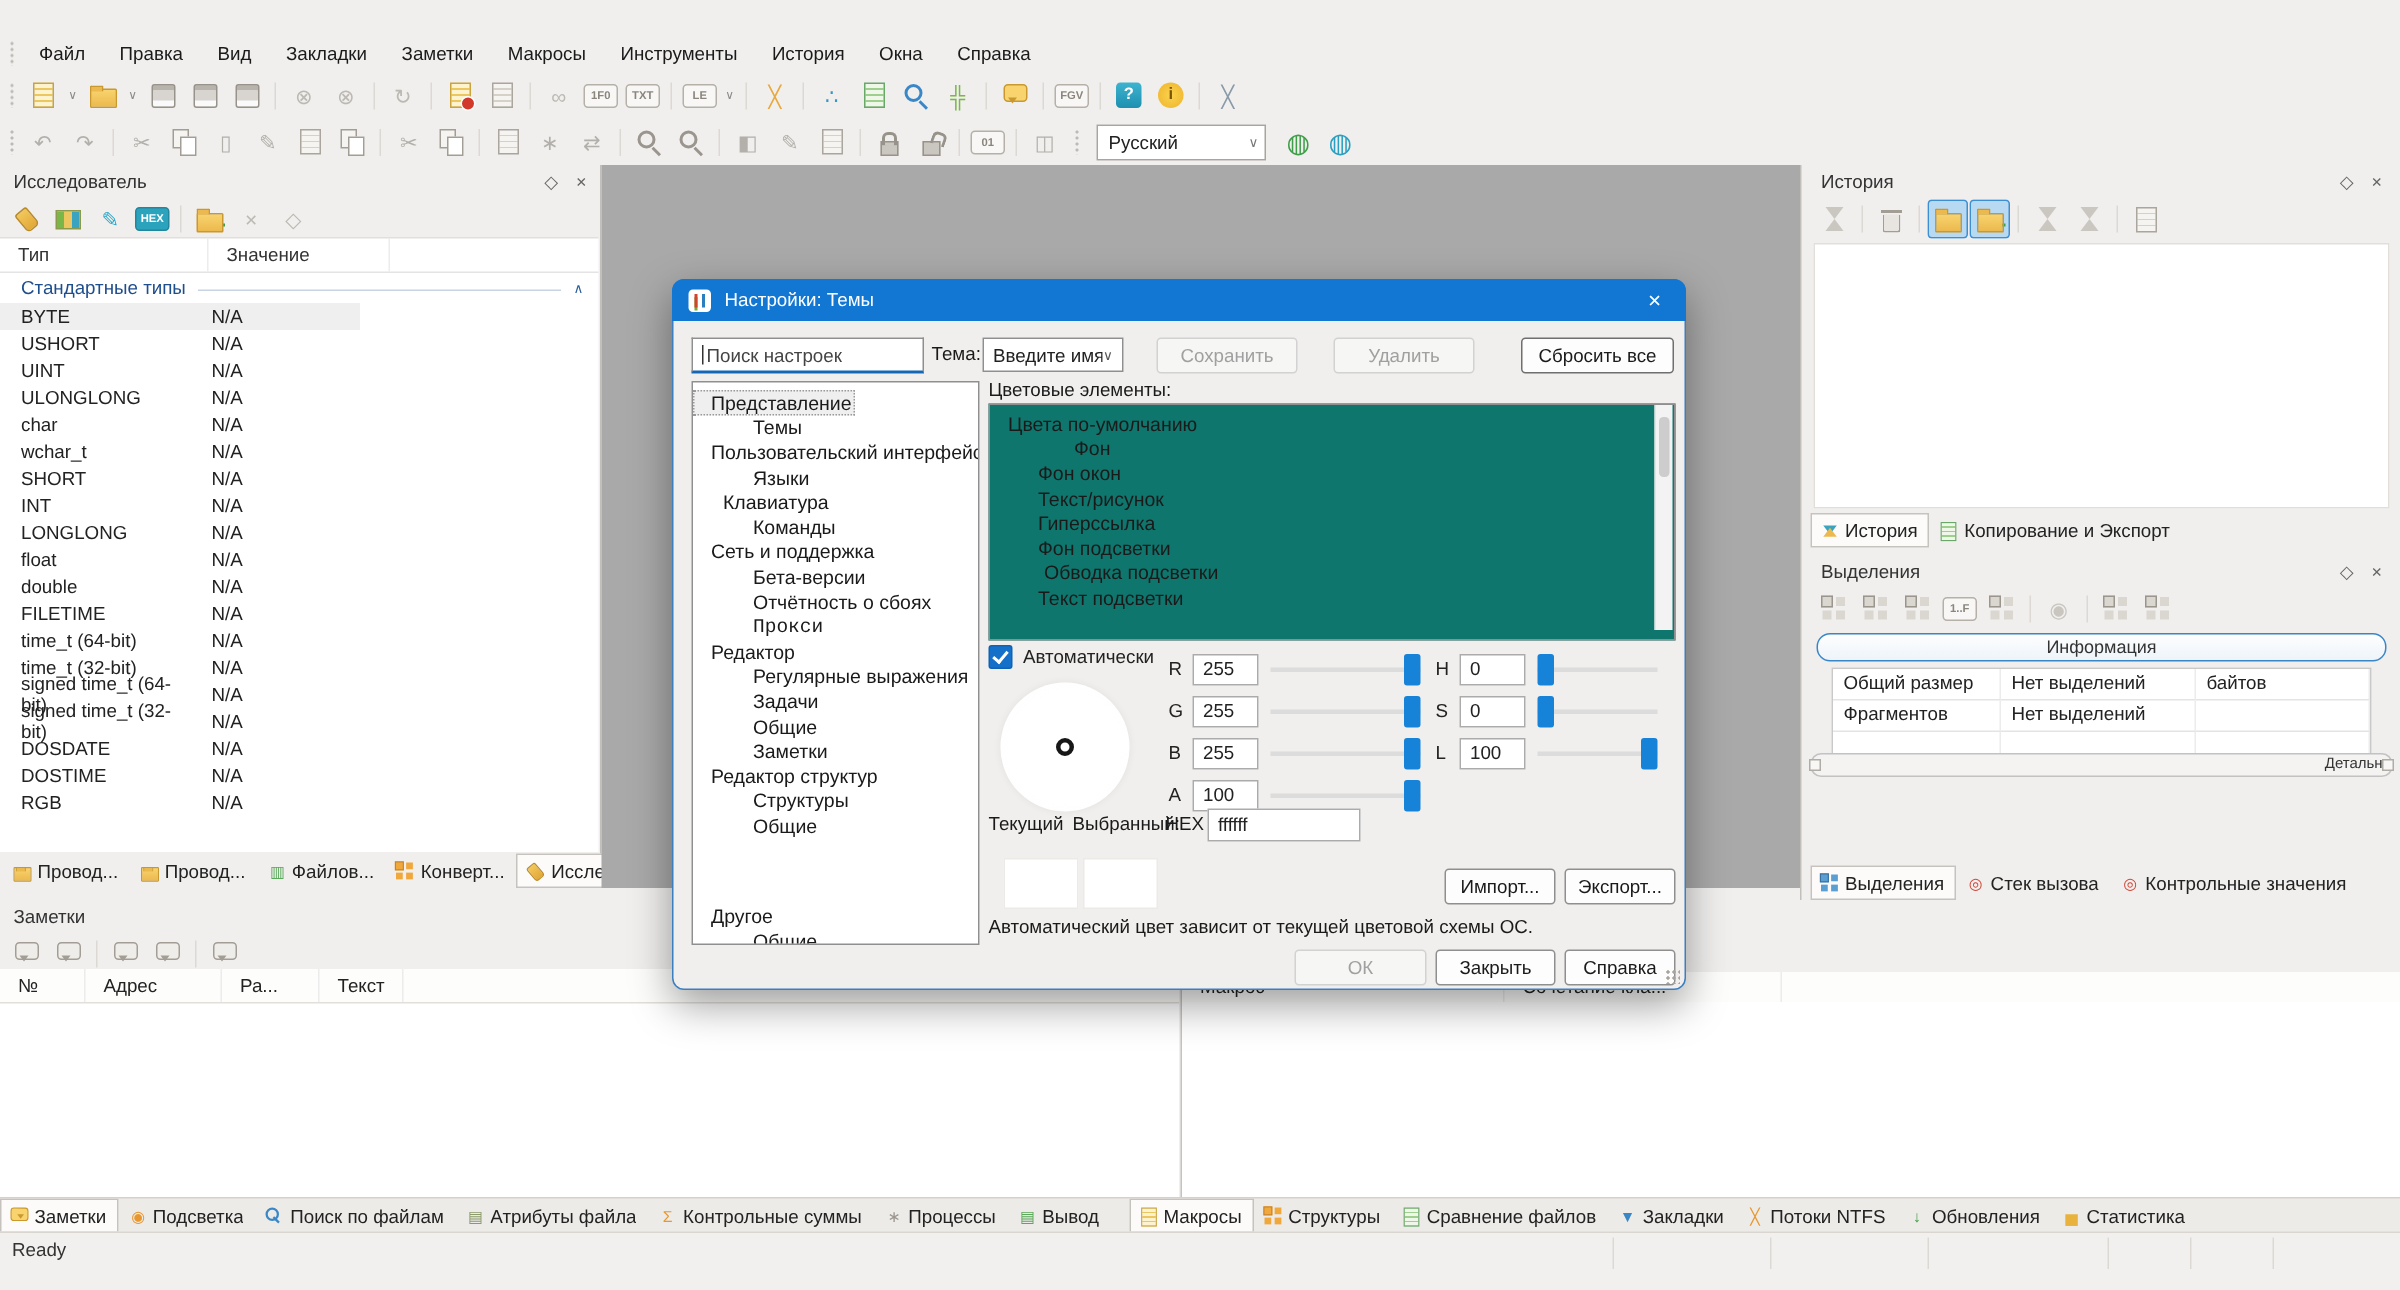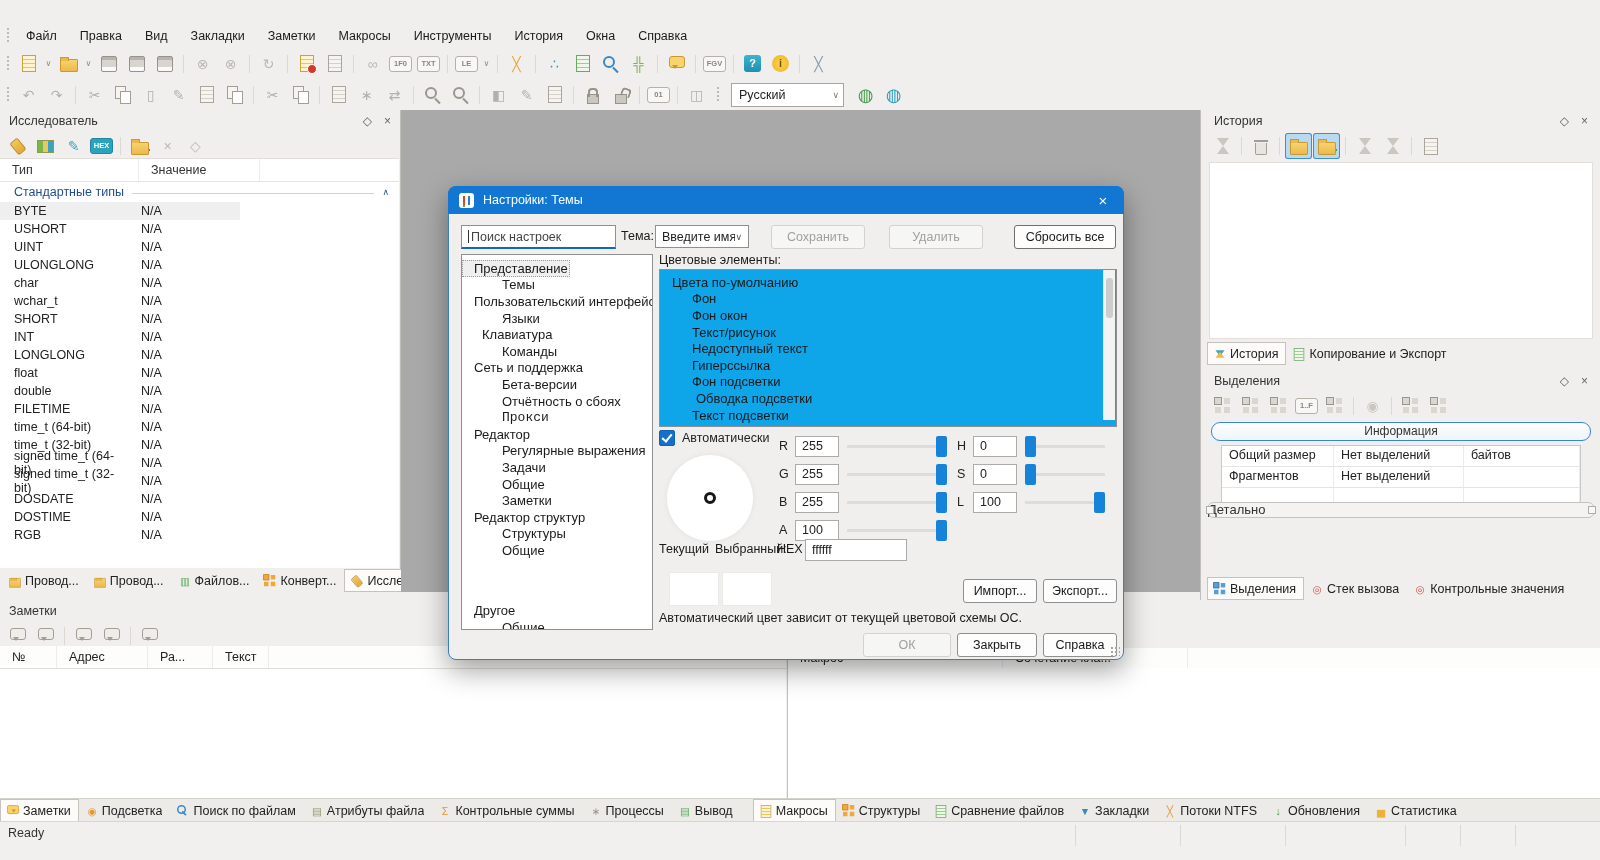--- a/index.html
+++ b/index.html
@@ -108,21 +108,21 @@
   #right-col{position:absolute;left:1200px;top:110px;width:400px;height:490px;background:#f0efee;border-left:1px solid #c2beb9}
   .rpanel{position:absolute;left:4px;right:4px}
   #hist{top:0;height:255px}
   #hist .white{position:absolute;left:4px;right:4px;top:52px;bottom:26px;background:#fff;border:1px solid #e2dfdb}
   #sel{top:260px;height:230px}
   .infobox{position:absolute;left:6px;right:6px;top:52px}
   .cap{height:17px;border:1px solid #3a87c8;border-radius:9px;background:linear-gradient(#fefefe,#eef4fa);text-align:center;font-size:12px;line-height:16px;color:#333;position:relative;z-index:1}
   .itable{margin:4px 10px 0 10px;background:#fff;border:1px solid #c9c9c9}
   .irow{display:grid;grid-template-columns:112px 130px 1fr;font-size:12.5px}
   .irow span{padding:2px 7px;border-bottom:1px solid #e4e4e4;border-right:1px solid #ececec;min-height:16px}
-  .detail-bar{position:absolute;left:2px;right:2px;top:132px;height:14px;border:1px solid #c2c2c2;border-radius:7px;background:#f4f3f2;text-align:left;font-size:13px;line-height:13px;color:#333}
+  .detail-bar{position:absolute;left:2px;right:2px;top:132px;height:14px;border:1px solid #c2c2c2;border-radius:7px;background:#f4f3f2;text-align:right;font-size:10px;line-height:13px;color:#333}
   .detail-bar::before,.detail-bar::after{content:"";position:absolute;top:3px;width:6px;height:6px;border:1px solid #b0aca6;background:#f8f7f5}
   .detail-bar::before{left:-2px}.detail-bar::after{right:-2px}
 
   #bottom-left{position:absolute;left:0;top:600px;width:787px;height:198px;background:#f0efee;border-right:1px solid #c6c2bd}
   #bl-white{position:absolute;left:0;top:68px;right:1px;bottom:0;background:#fff;border-top:1px solid #e2dfdb}
   #bl-cols{position:absolute;left:0;top:46px;right:1px;height:22px;display:flex;font-size:12.5px;background:#fdfdfc;border-bottom:1px solid #e4e4e4}
   #bl-cols span{display:flex;align-items:center;padding:0 12px;border-right:1px solid #ececec}
   #bl-cols span:nth-child(1){width:32px}
   #bl-cols span:nth-child(2){width:66px}
   #bl-cols span:nth-child(3){width:40px}
@@ -156,21 +156,21 @@
   #dlg-search .tcaret{width:1px;height:13px;background:#333;margin-right:2px}
   .dlabel{position:absolute;font-size:12.5px;color:#1a1a1a;white-space:nowrap}
   #dlg-combo{left:206px;top:38px;width:80px;height:21px;white-space:nowrap;overflow:hidden}
   #dlg-combo .cv{flex:1;overflow:hidden;white-space:nowrap}
   #dlg-combo .dd{font-size:9px;color:#555;flex:0 0 auto}
   .dbtn{position:absolute;height:22px;background:#fdfdfd;border:1px solid #8f8f8f;border-radius:3px;font-size:12.5px;display:flex;align-items:center;justify-content:center;color:#1a1a1a}
   .dbtn.disabled{color:#a0a0a0;border-color:#d2d2d2;background:#f6f6f5}
   #listbox-tree{position:absolute;left:12px;top:67px;width:190px;height:369px;background:#fff;border:1px solid #8f8f8f;padding-top:5px;overflow:hidden}
   .ti{height:16.6px;display:flex;align-items:center;font-size:13px;white-space:nowrap;color:#1a1a1a}
   .ti.selected{background:#efefef;outline:1px dotted #9a9a9a;outline-offset:-1px;max-width:96px}
-  #colorlist{position:absolute;left:210px;top:82px;width:456px;height:152px;background:#0ea5e9;border:1px solid #8f8f8f;padding-top:4px;overflow:hidden}
+  #colorlist{position:absolute;left:210px;top:82px;width:456px;height:152px;background:#0f766e;border:1px solid #8f8f8f;padding-top:4px;overflow:hidden}
   .cbrow{position:absolute;left:210px;top:243px;display:flex;align-items:center;gap:7px;font-size:12.5px}
   .cb{width:14px;height:14px;background:#1570c9;border:1px solid #1063b2;border-radius:2px;position:relative}
   .cb::after{content:"";position:absolute;left:4px;top:1px;width:4px;height:8px;border:solid #fff;border-width:0 2px 2px 0;transform:rotate(40deg)}
   #wheel{position:absolute;left:218px;top:268px;width:86px;height:86px;border-radius:50%;background:radial-gradient(circle,#fff 55%,#fdfdfd 100%);box-shadow:0 0 6px rgba(0,0,0,.06)}
   #wheel::after{content:"";position:absolute;left:50%;top:50%;width:6px;height:6px;border:3px solid #171717;border-radius:50%;transform:translate(-50%,-50%);background:#fff}
   .srow{position:absolute;height:22px;display:flex;align-items:center}
   .srow .sl{width:16px;font-size:12.5px}
   .srow .sbox{width:36px;height:19px;background:#fff;border:1px solid #ababab;display:flex;align-items:center;padding-left:6px;font-size:12.5px;margin-right:8px}
   .strack{position:relative;height:21px;display:flex;align-items:center}
   .strack::before{content:"";position:absolute;left:0;right:0;height:3px;background:#dcdcdc;top:9px}
@@ -938,24 +938,23 @@
         <div class="ti" style="padding-left: 40px;">Общие</div>
         <div class="ti" style="padding-left: 12px; margin-top: 44px;">Другое</div>
         <div class="ti" style="padding-left: 40px;">Общие</div>
         <div class="ti" style="padding-left: 40px;">Настройки</div>
       </div>
 
     <span class="dlabel" style="left:210px;top:66px">Цветовые элементы:</span>
     <div id="colorlist">
 
     <div class="ti" style="padding-left: 12px;">Цвета по-умолчанию</div>
-        <div class="ti" style="padding-left: 32px;">Фон</div>
+        <div class="ti" style="padding-left: 32px; margin-left: 24px;">Фон</div>
         <div class="ti" style="padding-left: 32px;">Фон окон</div>
         <div class="ti" style="padding-left: 32px;">Текст/рисунок</div>
-        <div class="ti" style="padding-left: 32px;">Недоступный текст</div>
         <div class="ti" style="padding-left: 32px;">Гиперссылка</div>
         <div class="ti" style="padding-left: 32px;">Фон подсветки</div>
         <div class="ti" style="padding-left: 36px; text-align: center;">Обводка подсветки</div>
         <div class="ti" style="padding-left: 32px;">Текст подсветки</div>
       </div>
     <span class="sbar" style="position:absolute;left:654px;top:83px;width:11px;height:150px;background:#f3f3f3;border-left:1px solid #e4e4e4">
       <span style="position:absolute;left:2px;top:8px;width:7px;height:40px;background:#cdcdcd;border-radius:3px;display:block"></span>
     </span>
 
     <div class="cbrow">

